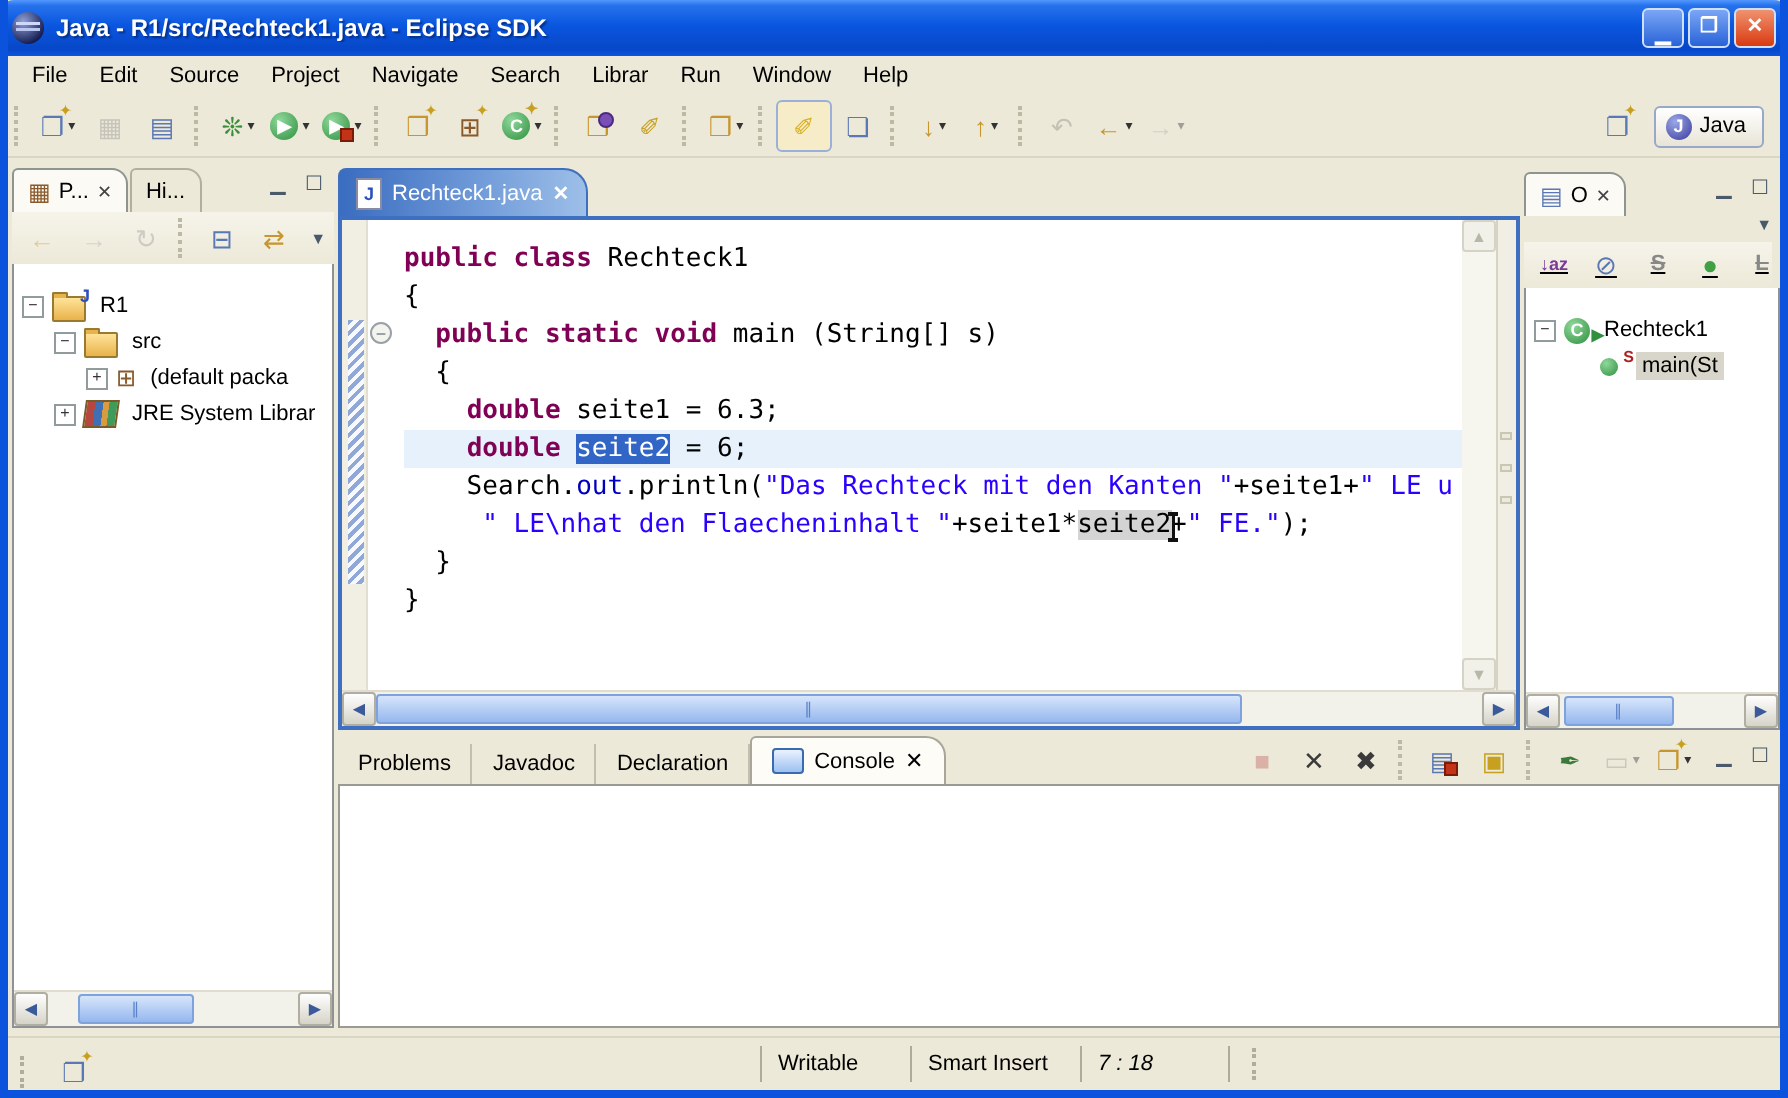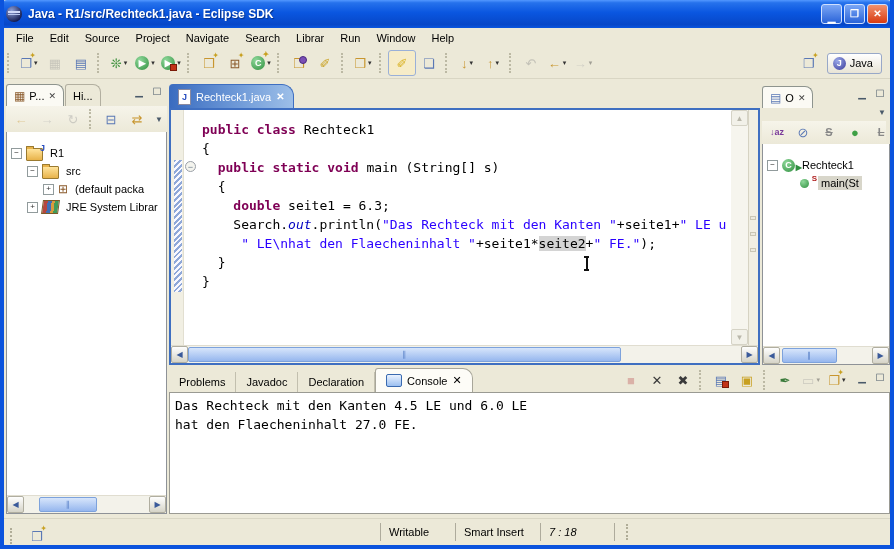--- a/index.html
+++ b/index.html
@@ -109,21 +109,21 @@
       background:repeating-linear-gradient(135deg,#8fa8d8 0 2px,#f8f8ff 2px 4px);}
   .foldcol{width:14px;background:#fff;position:relative;}
   .foldm{position:absolute;left:1px;width:11px;height:11px;border:1px solid #9aa0a8;border-radius:50%;
       background:#f4f4ee;color:#6a7a8a;font-size:9px;line-height:10px;text-align:center;box-sizing:border-box;}
   .codearea{flex:1;position:relative;overflow:hidden;padding:10px 0 0 4px;
       font-family:"DejaVu Sans Mono","Liberation Mono",monospace;font-size:13px;line-height:19px;}
   .cl{white-space:pre;height:19px;}
   .cl.cur{background:var(--current-line,#e6f1fb);}
   .c-kw{color:var(--keyword,#7f0055);font-weight:bold;}
   .c-st{color:var(--string,#2a00ff);}
-  .c-fd{color:var(--field,#0000c0);font-style:italic;}
+  .c-fd{color:var(--field,#0000c0);}
   .c-sel{background:var(--selection-bg,#3166c6);color:#fff;}
   .c-occ{background:var(--occurrence,#d4d4d4);}
   .ibeam{position:absolute;width:9px;height:15px;left:384px;top:146px;
       background:linear-gradient(90deg,transparent 4px,#111 4px,#111 5.5px,transparent 5.5px);}
   .ibeam::before,.ibeam::after{content:"";position:absolute;left:2px;right:2px;height:2px;background:#111;}
   .ibeam::before{top:0}.ibeam::after{bottom:0}
   .overview{width:9px;background:#f1efe3;border-left:1px solid #d6d3c3;position:relative;}
   .omark{position:absolute;left:1px;width:6px;height:4px;background:#eceadf;border:1px solid #c9c6b4;box-sizing:border-box;}
   
   .xp-h{display:flex;height:17px;background:#f3f2ea;border-top:1px solid #e0ddd0;flex:0 0 17px;}
@@ -376,20 +376,21 @@
         <div class="foldcol" id="foldcol">
             <span class="foldm" style="top: 51px;">−</span>
           </div>
         <div class="codearea" id="codearea">
           <span class="ibeam"></span>
         <div class="cl"><span class="c-kw">public</span><span class="c-pl"> </span><span class="c-kw">class</span><span class="c-pl"> Rechteck1</span></div>
             <div class="cl"><span class="c-pl">{</span></div>
             <div class="cl"><span class="c-pl">  </span><span class="c-kw">public</span><span class="c-pl"> </span><span class="c-kw">static</span><span class="c-pl"> </span><span class="c-kw">void</span><span class="c-pl"> main (String[] s)</span></div>
             <div class="cl"><span class="c-pl">  {</span></div>
             <div class="cl"><span class="c-pl">    </span><span class="c-kw">double</span><span class="c-pl"> seite1 = 6.3;</span></div>
+            <div class="cl cur"><span class="c-pl">    </span><span class="c-kw">double</span><span class="c-pl"> </span><span class="c-sel">seite2</span><span class="c-pl"> = 6;</span></div>
             <div class="cl"><span class="c-pl">    Search.</span><span class="c-fd">out</span><span class="c-pl">.println(</span><span class="c-st">"Das Rechteck mit den Kanten "</span><span class="c-pl">+seite1+</span><span class="c-st">" LE u</span></div>
             <div class="cl"><span class="c-pl">     </span><span class="c-st">" LE\nhat den Flaecheninhalt "</span><span class="c-pl">+seite1*</span><span class="c-occ">seite2</span><span class="c-pl">+</span><span class="c-st">" FE."</span><span class="c-pl">);</span></div>
             <div class="cl"><span class="c-pl">  }</span></div>
             <div class="cl"><span class="c-pl">}</span></div>
           </div>
         <div class="xp-v disabled">
           <span class="sarrow">▲</span>
           <span class="strack"></span>
           <span class="sarrow">▼</span>
         </div>
@@ -417,21 +418,21 @@
           <span class="x">✕</span>
         </div>
         <span class="mmset">
           <span class="mm">▁</span>
           <span class="mm">☐</span>
         </span>
       </div>
     <div class="omenurow" style="position:absolute;left:0;right:0;top:24px;">
       <span class="chev">▼</span>
     </div>
-    <div class="vtoolbar" id="ol-toolbar" style="position:absolute;left:0;right:4px;top:37px;">
+    <div class="vtoolbar" id="ol-toolbar" style="position:absolute;left:0;right:4px;top:37px;text-decoration:underline;">
         <span class="tbtn">
           <span class="tico fs9" style="color: rgb(122, 58, 154);">↓az</span>
         </span>
         <span class="tbtn">
           <span class="tico" style="color: rgb(90, 120, 181);">⊘</span>
         </span>
         <span class="tbtn">
           <span class="tico crossed" style="color: rgb(136, 136, 136);">S</span>
         </span>
         <span class="tbtn">
@@ -515,21 +516,20 @@
             <span class="tico badge-plus" style="color: rgb(200, 150, 47);">❐</span>
             <span class="dd">▾</span>
           </span>
         </span>
         <span class="mmset">
           <span class="mm">▁</span>
           <span class="mm">☐</span>
         </span>
       </div>
     <div class="ccontent">
-      <div class="coutput" id="console-output"><div>Das Rechteck mit den Kanten 4.5 LE und 6.0 LE</div><div>hat den Flaecheninhalt 27.0 FE.</div></div>
     </div>
   </div>
 
   <div class="statusbar">
     <div class="sb-left">
       <span class="sbgrip"></span>
       <span class="tbtn">
         <span class="tico badge-plus" style="color:#5a78b5">❐</span>
       </span>
     </div>

